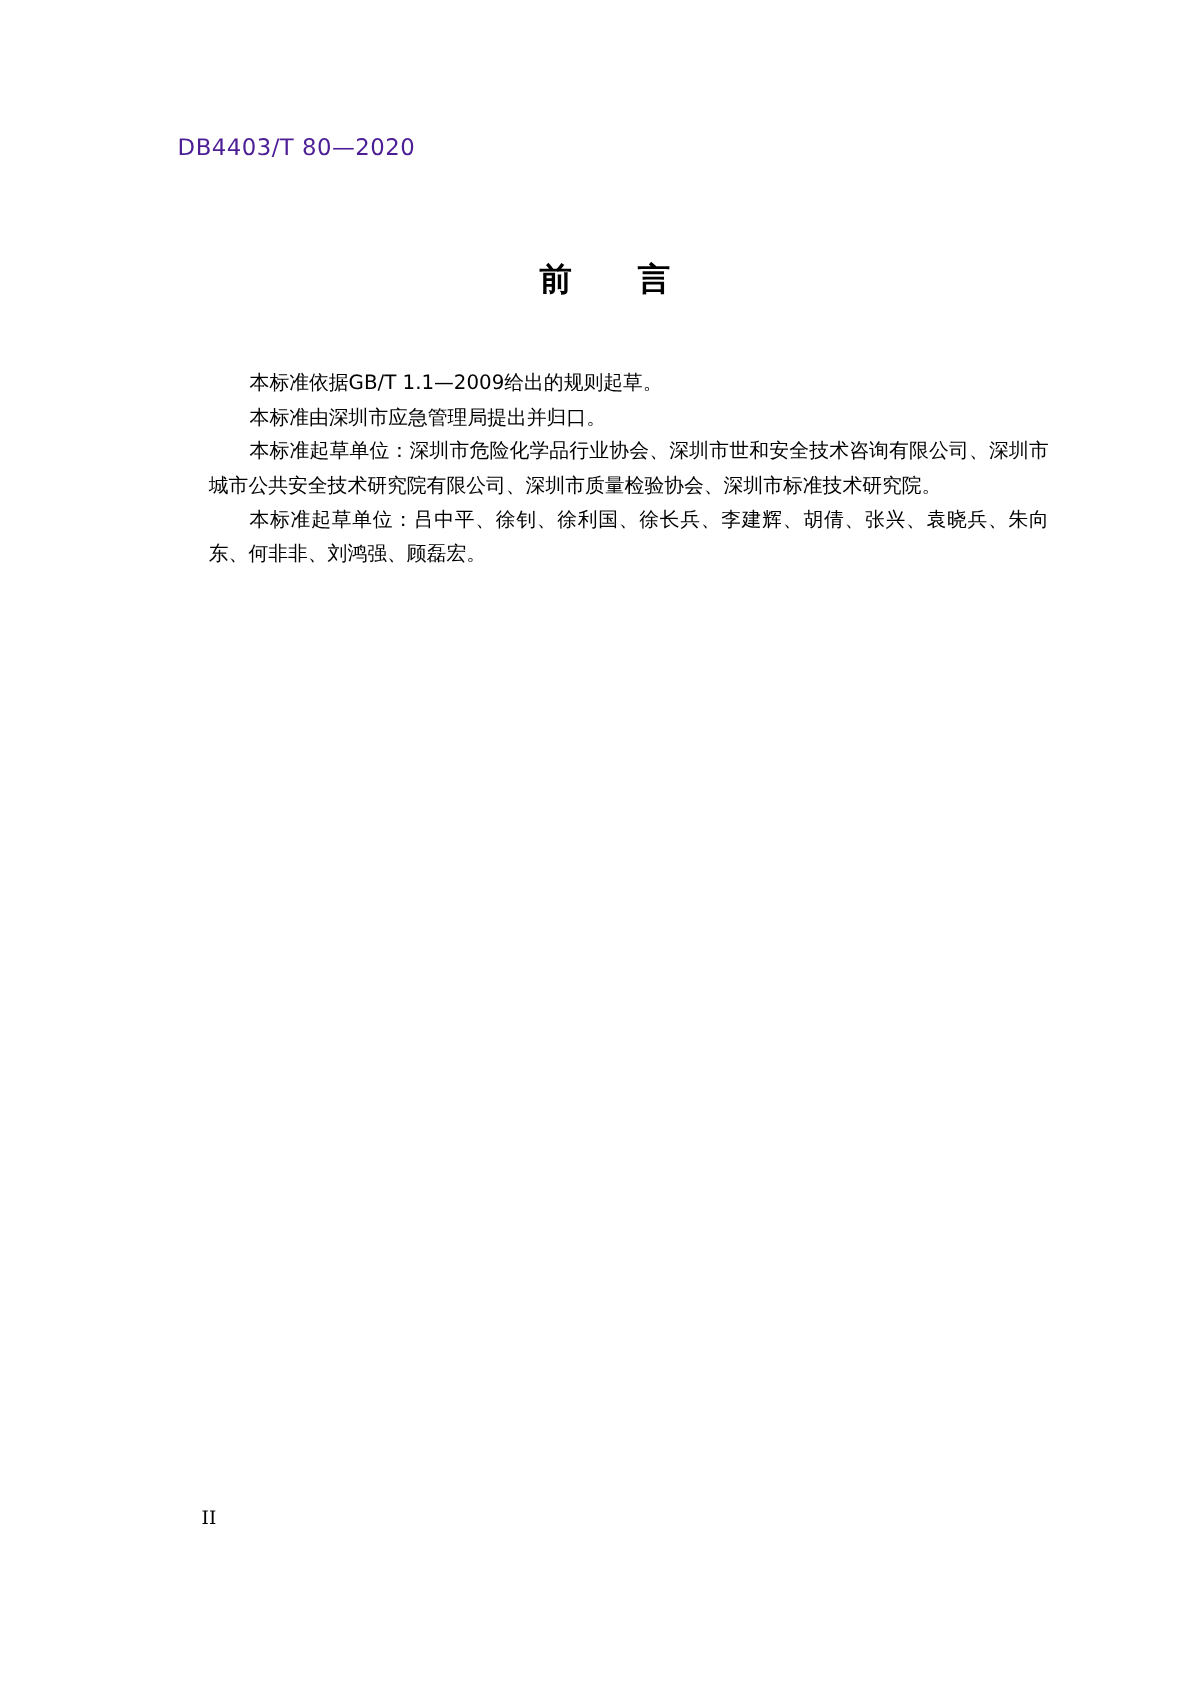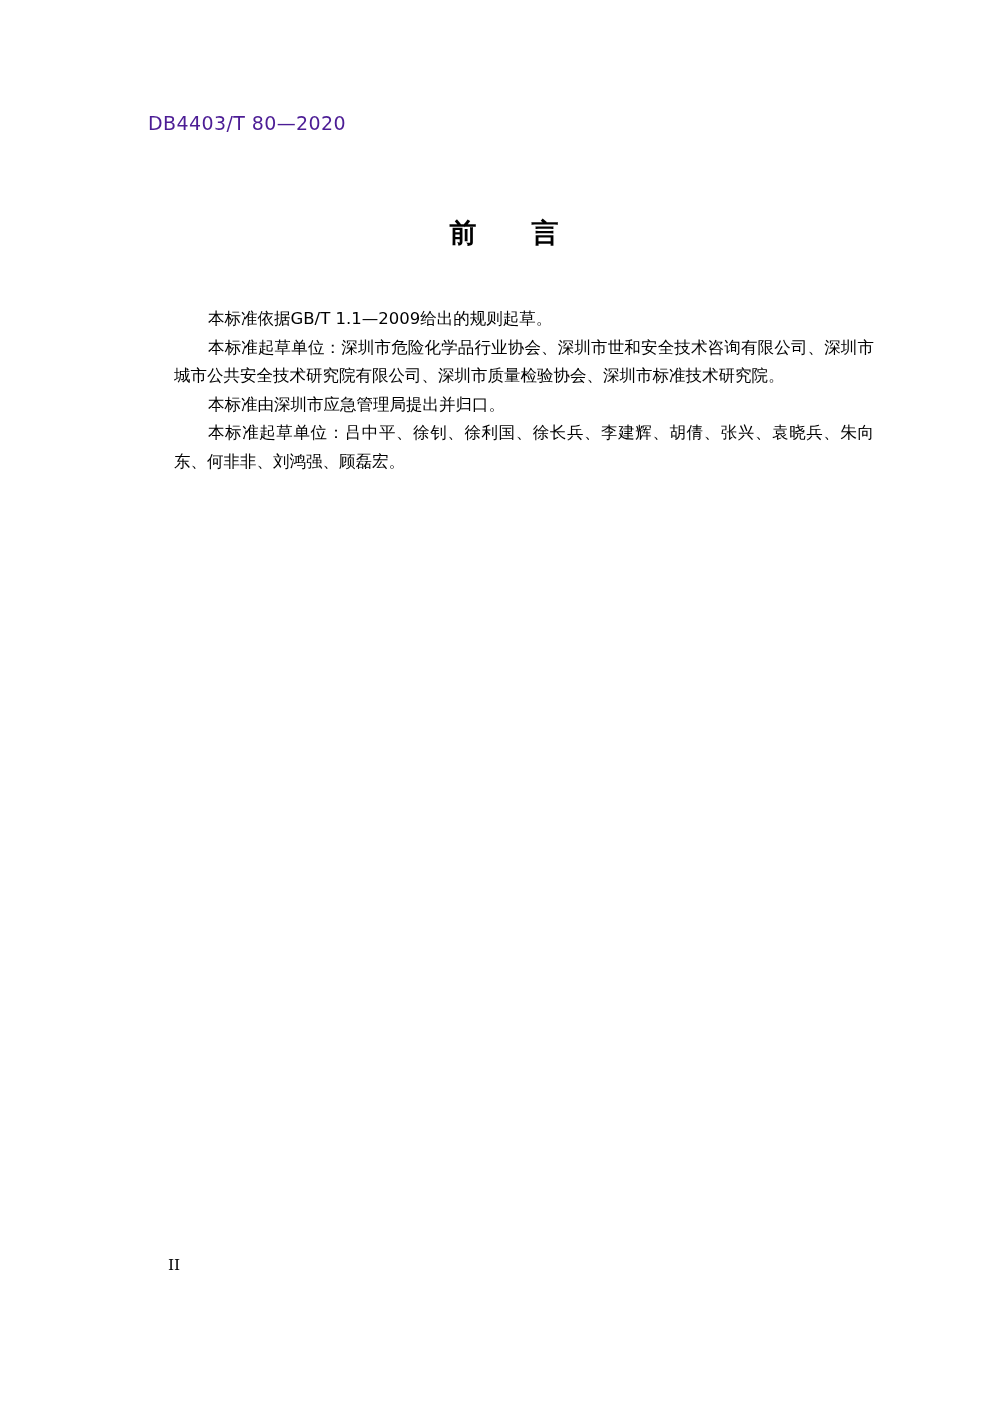--- a/index.html
+++ b/index.html
@@ -69,20 +69,20 @@
 <body>
 
 <div class="page">
 
   <div class="header-code">DB4403/T 80—2020</div>
 
   <div class="doc-title">前　言</div>
 
   <div class="body-block">
     <p class="para">本标准依据GB/T 1.1—2009给出的规则起草。</p>
+    <p class="para">本标准由深圳市应急管理局提出并归口。</p>
     <p class="para">本标准起草单位：深圳市危险化学品行业协会、深圳市世和安全技术咨询有限公司、深圳市城市公共安全技术研究院有限公司、深圳市质量检验协会、深圳市标准技术研究院。</p>
-    <p class="para">本标准由深圳市应急管理局提出并归口。</p>
     <p class="para">本标准起草单位：吕中平、徐钊、徐利国、徐长兵、李建辉、胡倩、张兴、袁晓兵、朱向东、何非非、刘鸿强、顾磊宏。</p>
   </div>
 
   <div class="page-number">II</div>
 
 </div>
 
 </body></html>

